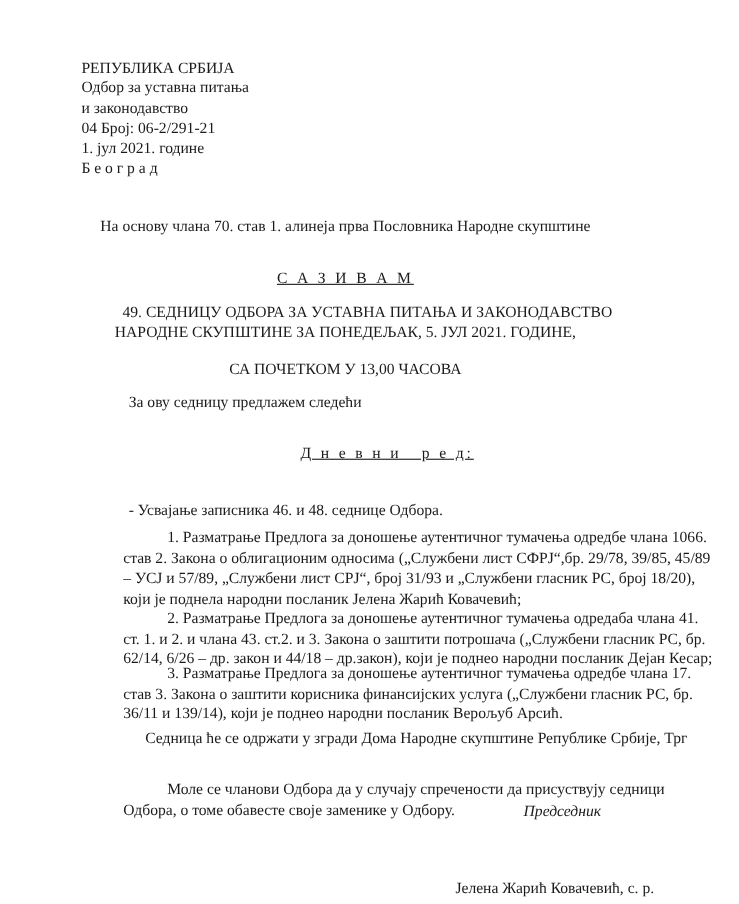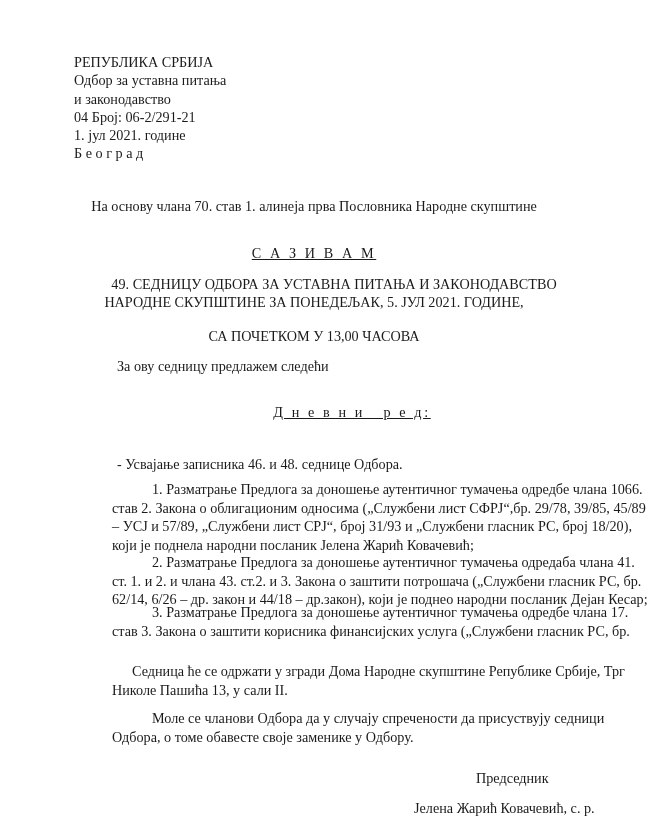--- a/index.html
+++ b/index.html
@@ -59,28 +59,28 @@
 
   <div class="just" style="top:553px;">
     <span class="ln ind2" style="text-align-last:left;">2. Разматрање Предлога за доношење аутентичног тумачења одредаба члана 41.</span>
     <span class="ln">ст. 1. и 2. и члана 43. ст.2. и 3. Закона о заштити потрошача („Службени гласник РС, бр.</span>
     <span class="ln">62/14, 6/26 – др. закон и 44/18 – др.закон), који је поднео народни посланик Дејан Кесар;</span>
   </div>
 
   <div class="just" style="top:603px;">
     <span class="ln ind2" style="text-align-last:left;">3. Разматрање Предлога за доношење аутентичног тумачења одредбе члана 17.</span>
     <span class="ln">став 3. Закона о заштити корисника финансијских услуга („Службени гласник РС, бр.</span>
+    <span class="ln last">36/11 и 139/14), који је поднео народни посланик Верољуб Арсић.</span>
   </div>
 
   <div class="just" style="top:662px;">
     <span class="ln ind">Седница ће се одржати у згради Дома Народне скупштине Републике Србије, Трг</span>
-    <span class="ln last">Николе Пашића 13, у сали II.</span>
   </div>
 
   <div class="just" style="top:709px;">
     <span class="ln ind2">Моле се чланови Одбора да у случају спречености да присуствују седници</span>
     <span class="ln last">Одбора, о томе обавесте своје заменике у Одбору.</span>
   </div>
 
-  <div class="abs" style="left:476px; top:770px;">Председник</div>
+  <div class="abs" style="left:476px; top:730px;font-style:italic;">Председник</div>
   <div class="abs" style="left:414px; top:800px;">Јелена Жарић Ковачевић, с. р.</div>
 
 </div>
 
 </body></html>

